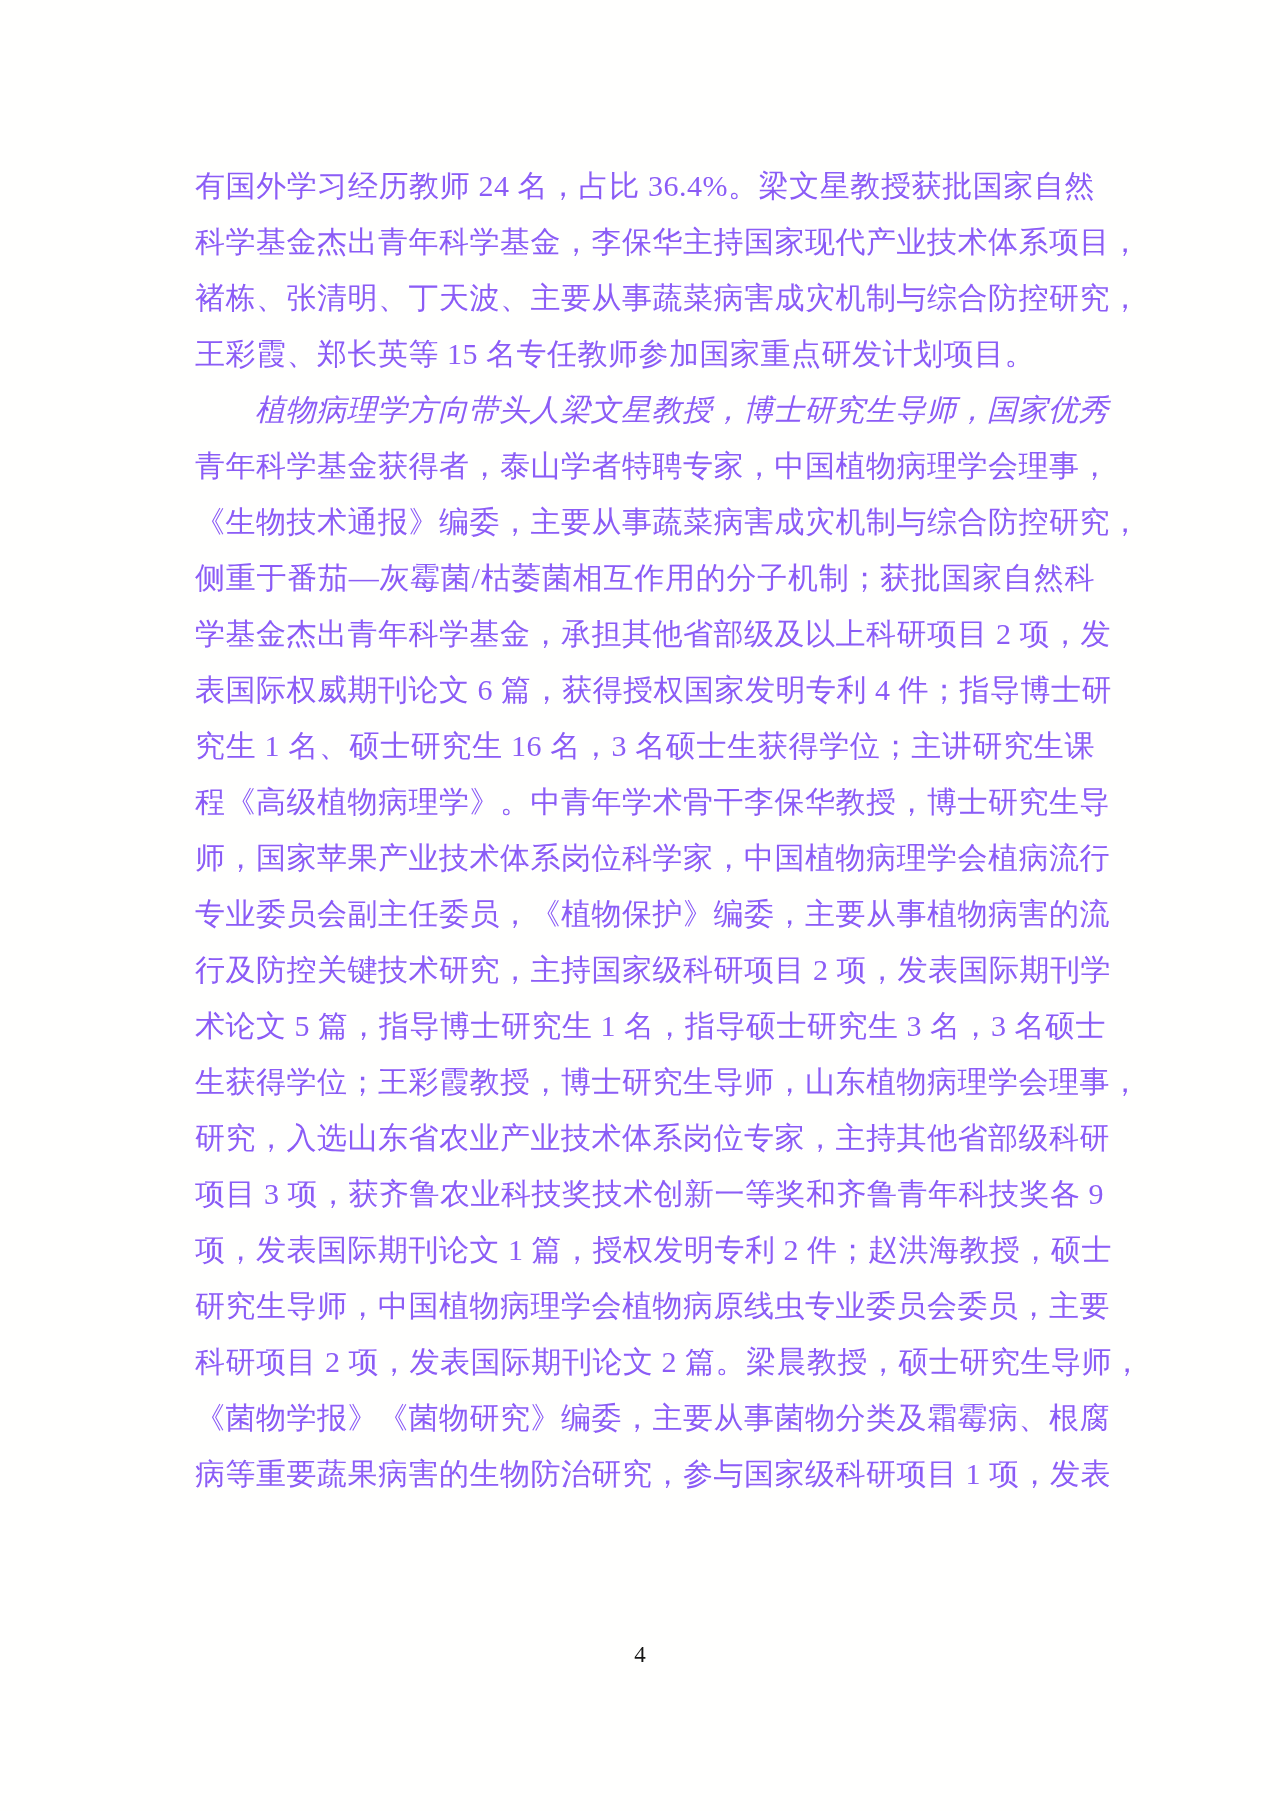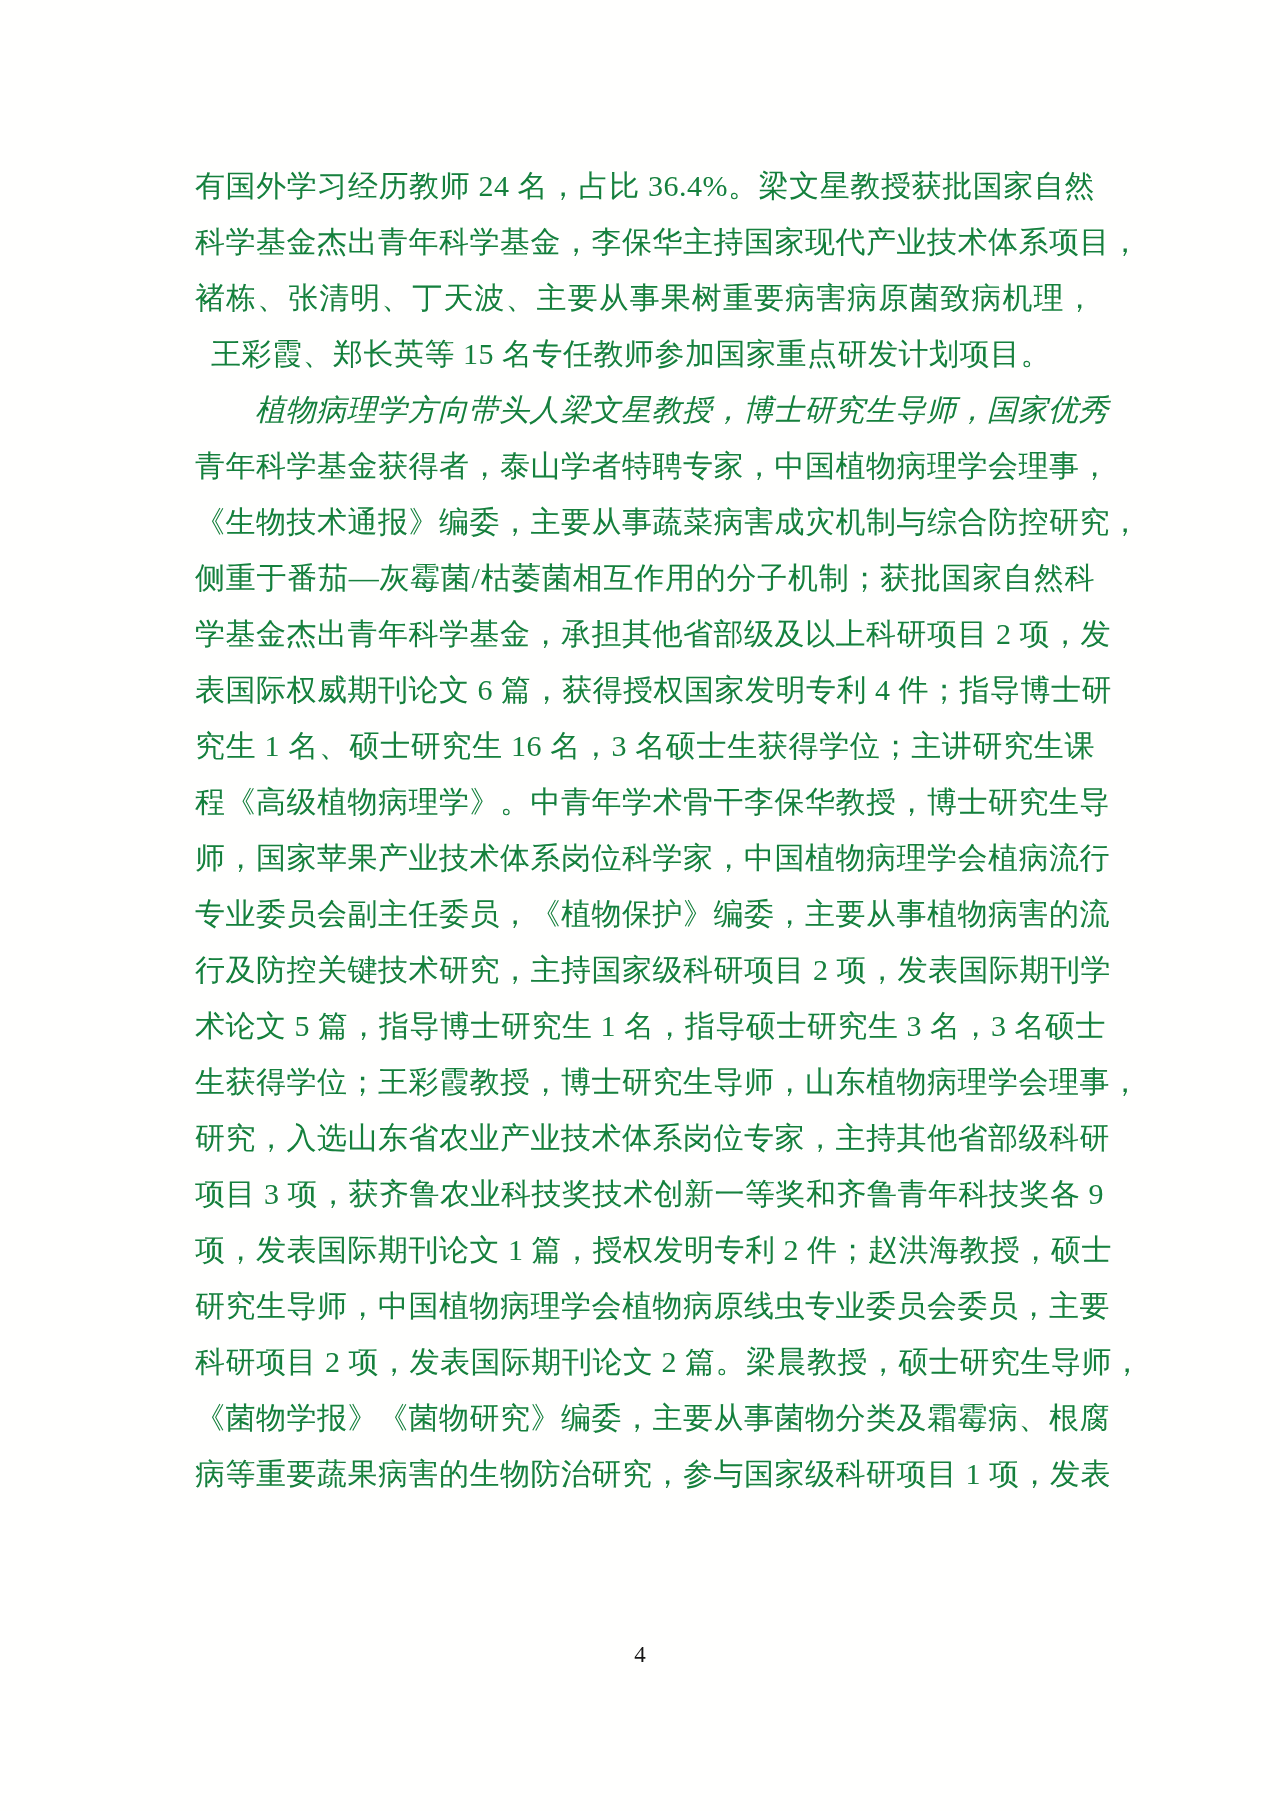--- a/index.html
+++ b/index.html
@@ -20,59 +20,58 @@
     top: 0;
     width: 1280px;
     height: 1811px;
     background: #fffffe;
   }
   .text-block {
     position: absolute;
     left: 195px;
     top: 158px;
     width: 900px;
-    color: #15803d;
+    color: #8b5cf6;
     font-size: 30px;
   }
   .line {
     height: 56px;
     line-height: 56px;
     white-space: nowrap;
     text-align: justify;
     text-align-last: justify;
     letter-spacing: 0.5px;
   }
   .line.indent {
     text-indent: 2em;
     font-style: italic;
   }
   .line.no-justify {
     text-align: left;
     text-align-last: auto;
-    margin-left: 16px;
   }
   .page-number {
     position: absolute;
     left: 0;
     top: 1640px;
     width: 1280px;
     text-align: center;
     font-size: 23px;
     line-height: 30px;
     color: #161616;
   }
 </style>
 </head>
 <body>
 
 <div class="page">
   <div class="text-block" id="text-block">
       <div class="line">有国外学习经历教师 24 名，占比 36.4%。梁文星教授获批国家自然</div>
       <div class="line">科学基金杰出青年科学基金，李保华主持国家现代产业技术体系项目，</div>
-      <div class="line">褚栋、张清明、丁天波、主要从事果树重要病害病原菌致病机理，</div>
+      <div class="line">褚栋、张清明、丁天波、主要从事蔬菜病害成灾机制与综合防控研究，</div>
       <div class="line no-justify">王彩霞、郑长英等 15 名专任教师参加国家重点研发计划项目。</div>
       <div class="line indent">植物病理学方向带头人梁文星教授，博士研究生导师，国家优秀</div>
       <div class="line">青年科学基金获得者，泰山学者特聘专家，中国植物病理学会理事，</div>
       <div class="line">《生物技术通报》编委，主要从事蔬菜病害成灾机制与综合防控研究，</div>
       <div class="line">侧重于番茄—灰霉菌/枯萎菌相互作用的分子机制；获批国家自然科</div>
       <div class="line">学基金杰出青年科学基金，承担其他省部级及以上科研项目 2 项，发</div>
       <div class="line">表国际权威期刊论文 6 篇，获得授权国家发明专利 4 件；指导博士研</div>
       <div class="line">究生 1 名、硕士研究生 16 名，3 名硕士生获得学位；主讲研究生课</div>
       <div class="line">程《高级植物病理学》。中青年学术骨干李保华教授，博士研究生导</div>
       <div class="line">师，国家苹果产业技术体系岗位科学家，中国植物病理学会植病流行</div>

